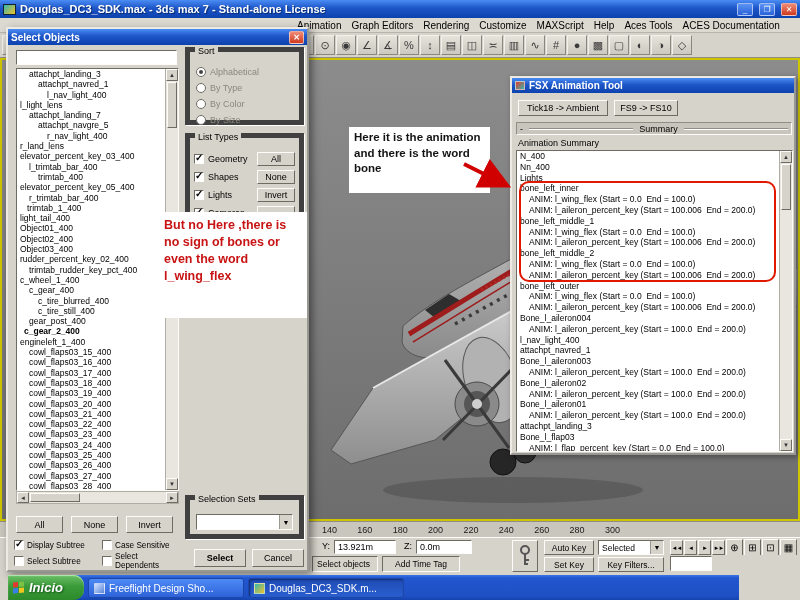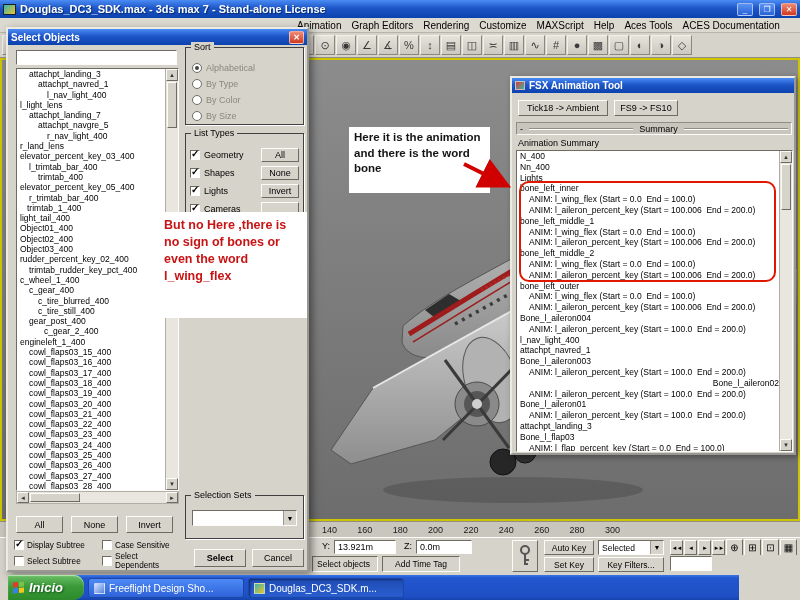--- a/index.html
+++ b/index.html
@@ -17,21 +17,21 @@
   .toolbar{left:0;top:33px;width:800px;height:25px;background:#d6d3ca;border-bottom:1px solid #8f8d84;display:flex;align-items:center;gap:1px;padding:0 2px;overflow:hidden}
   .tool-icon{flex:0 0 20px;width:20px;height:20px;border:1px solid;border-color:#f2f0ea #8a887e #8a887e #f2f0ea;background:linear-gradient(#e6e3db,#ccc9c0);font-size:11px;color:#3a3a3a;display:flex;align-items:center;justify-content:center}
   .tool-dd{flex:0 0 56px;height:17px;background:#fff;border:1px solid #716f64;display:flex;align-items:center;justify-content:space-between;font-size:10px;padding-left:3px;margin:0 2px}
   .dd-arrow{width:13px;height:100%;background:#d6d3ca;border-left:1px solid #9a988e;font-size:7px;display:flex;align-items:center;justify-content:center}
   
   .viewport{left:0;top:58px;width:800px;height:463px;background:linear-gradient(180deg,#8c8c8c,#6d6d6d);border:2px solid #cfc400;z-index:1}
   
   .raised{border:1px solid;border-color:#fdfcf9 #6e6c62 #6e6c62 #fdfcf9;background:#d6d3ca}
   .sunken{border:1px solid;border-color:#6e6c62 #fdfcf9 #fdfcf9 #6e6c62;background:#fff}
   .btn{display:flex;align-items:center;justify-content:center;font-size:9px}
-  .grp{position:absolute;border:1px solid #404040;box-shadow:1px 1px 0 #ffffff}
+  .grp{position:absolute;border:5px solid #404040;box-shadow:1px 1px 0 #ffffff}
   .grp>.legend{position:absolute;top:-6px;left:5px;background:#d6d3ca;padding:0 3px;font-size:9px}
   .cb{display:inline-block;width:10px;height:10px;background:#fff;border:1px solid;border-color:#6e6c62 #fdfcf9 #fdfcf9 #6e6c62;position:relative;flex:0 0 10px}
   .cb.on::after{content:"✓";position:absolute;left:0px;top:-3px;font-size:10px;font-weight:bold}
   .rb{display:inline-block;width:10px;height:10px;border-radius:50%;background:#fff;border:1px solid #6e6c62;position:relative;flex:0 0 10px}
   .rb.on::after{content:"";position:absolute;left:2px;top:2px;width:4px;height:4px;border-radius:50%;background:#444}
   .scroll-btn{background:#d6d3ca;border:1px solid;border-color:#fdfcf9 #6e6c62 #6e6c62 #fdfcf9;font-size:6px;display:flex;align-items:center;justify-content:center;color:#333}
   
   .sel-dialog{left:6px;top:27px;width:303px;height:545px;background:#d6d3ca;border:2px outset #eceae3;z-index:20;box-shadow:3px 3px 8px rgba(0,0,0,.45)}
   .sel-title{height:16px;background:linear-gradient(180deg,#4a8cf4,#1e56c8 45%,#0c42ae);display:flex;align-items:center;padding:0 3px;color:#fff;font-weight:bold;font-size:10px}
   .sel-title span.t{flex:1}
@@ -234,21 +234,21 @@
           <div class="fsx-row" style="padding-left: 12px;">ANIM: l_aileron_percent_key (Start = 100.006  End = 200.0)</div>
           <div class="fsx-row" style="padding-left: 3px;">bone_left_outer</div>
           <div class="fsx-row" style="padding-left: 12px;">ANIM: l_wing_flex (Start = 0.0  End = 100.0)</div>
           <div class="fsx-row" style="padding-left: 12px;">ANIM: l_aileron_percent_key (Start = 100.006  End = 200.0)</div>
           <div class="fsx-row" style="padding-left: 3px;">Bone_l_aileron004</div>
           <div class="fsx-row" style="padding-left: 12px;">ANIM: l_aileron_percent_key (Start = 100.0  End = 200.0)</div>
           <div class="fsx-row" style="padding-left: 3px;">l_nav_light_400</div>
           <div class="fsx-row" style="padding-left: 3px;">attachpt_navred_1</div>
           <div class="fsx-row" style="padding-left: 3px;">Bone_l_aileron003</div>
           <div class="fsx-row" style="padding-left: 12px;">ANIM: l_aileron_percent_key (Start = 100.0  End = 200.0)</div>
-          <div class="fsx-row" style="padding-left: 3px; text-align: right;">Bone_l_aileron02</div>
+          <div class="fsx-row" style="padding-left: 3px;">Bone_l_aileron02</div>
           <div class="fsx-row" style="padding-left: 12px;">ANIM: l_aileron_percent_key (Start = 100.0  End = 200.0)</div>
           <div class="fsx-row" style="padding-left: 3px;">Bone_l_aileron01</div>
           <div class="fsx-row" style="padding-left: 12px;">ANIM: l_aileron_percent_key (Start = 100.0  End = 200.0)</div>
           <div class="fsx-row" style="padding-left: 3px;">attachpt_landing_3</div>
           <div class="fsx-row" style="padding-left: 3px;">Bone_l_flap03</div>
           <div class="fsx-row" style="padding-left: 12px;">ANIM: l_flap_percent_key (Start = 0.0  End = 100.0)</div>
         </div>
       <div class="vscroll">
         <span class="scroll-btn" style="height:12px">▲</span>
         <span class="thumb raised"></span>
@@ -284,21 +284,21 @@
           <div class="sel-row" style="padding-left: 3px;">Object01_400</div>
           <div class="sel-row" style="padding-left: 3px;">Object02_400</div>
           <div class="sel-row" style="padding-left: 3px;">Object03_400</div>
           <div class="sel-row" style="padding-left: 3px;">rudder_percent_key_02_400</div>
           <div class="sel-row" style="padding-left: 12px;">trimtab_rudder_key_pct_400</div>
           <div class="sel-row" style="padding-left: 3px;">c_wheel_1_400</div>
           <div class="sel-row" style="padding-left: 12px;">c_gear_400</div>
           <div class="sel-row" style="padding-left: 21px;">c_tire_blurred_400</div>
           <div class="sel-row" style="padding-left: 21px;">c_tire_still_400</div>
           <div class="sel-row" style="padding-left: 12px;">gear_post_400</div>
-          <div class="sel-row" style="padding-left: 27px;">c_gear_2_400</div>
+          <div class="sel-row" style="padding-left: 7px; font-weight: bold;">c_gear_2_400</div>
           <div class="sel-row" style="padding-left: 3px;">engineleft_1_400</div>
           <div class="sel-row" style="padding-left: 12px;">cowl_flaps03_15_400</div>
           <div class="sel-row" style="padding-left: 12px;">cowl_flaps03_16_400</div>
           <div class="sel-row" style="padding-left: 12px;">cowl_flaps03_17_400</div>
           <div class="sel-row" style="padding-left: 12px;">cowl_flaps03_18_400</div>
           <div class="sel-row" style="padding-left: 12px;">cowl_flaps03_19_400</div>
           <div class="sel-row" style="padding-left: 12px;">cowl_flaps03_20_400</div>
           <div class="sel-row" style="padding-left: 12px;">cowl_flaps03_21_400</div>
           <div class="sel-row" style="padding-left: 12px;">cowl_flaps03_22_400</div>
           <div class="sel-row" style="padding-left: 12px;">cowl_flaps03_23_400</div>

